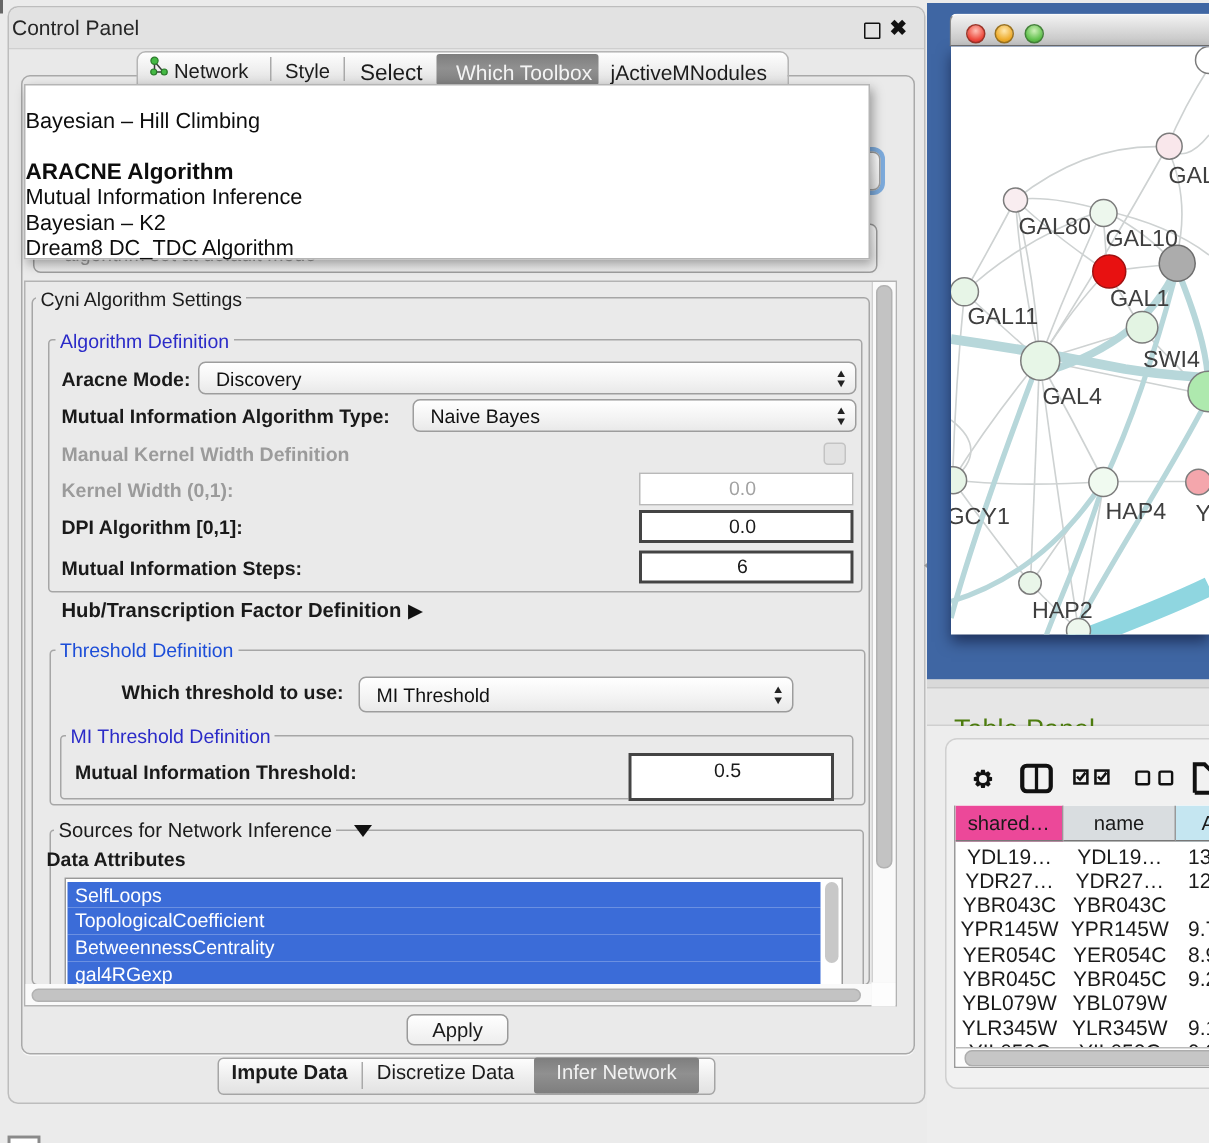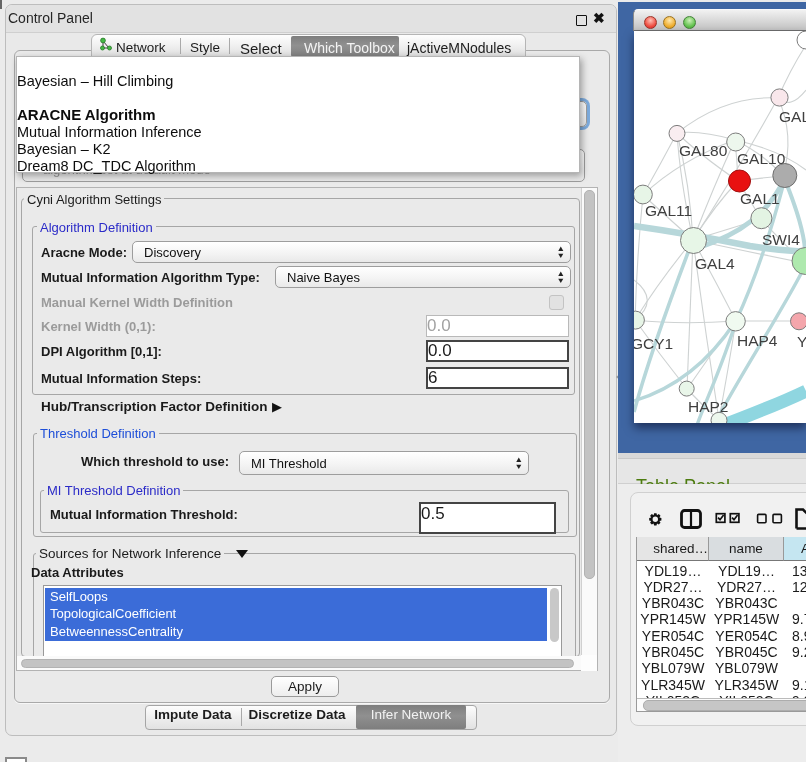--- a/index.html
+++ b/index.html
@@ -5,21 +5,21 @@
 html,body{margin:0;padding:0}
 body{width:806px;height:762px;position:relative;overflow:hidden;
   background:#ebebeb;font-family:"Liberation Sans",sans-serif;color:#1a1a1a;}
 .abs{position:absolute}
 .grp{position:absolute;border:1px solid #a6a6a6;border-radius:3px}
 .gtl{position:absolute;background:#eaeaea;padding:0 3px;font-size:13px;line-height:13px}
 .combo{position:absolute;background:linear-gradient(#ffffff,#f4f4f4 55%,#e9e9e9);
   border:1px solid #9d9d9d;border-radius:5px;font-size:13px;line-height:13px;color:#111}
 .combo .ct{position:absolute;left:11px}
 .combo .ar{position:absolute;right:6px;font-size:7.5px;line-height:7px;color:#222;transform:scaleX(1.15)}
-.fld{position:absolute;background:#fff;font-size:17px;text-align:left;padding-right:5px;box-sizing:border-box}
+.fld{position:absolute;background:#fff;font-size:13px;text-align:center;padding-right:5px;box-sizing:border-box}
 .fe{border:2px solid #444}
 .fd{border:1px solid #b9b9b9;color:#a2a2a2}
 .lbl{position:absolute;font-size:13px;font-weight:bold;color:#1a1a1a;line-height:14px;white-space:nowrap}
 .dis{color:#9b9b9b}
 .tsep{position:absolute;width:1px;background:#a9a9a9}
 .li{position:absolute;left:1px;width:497px;height:17.9px;background:#3b6cd8;color:#fff;font-size:13px;line-height:17.5px;padding-left:5px}
 </style>
 </head>
 <body>
 
@@ -103,36 +103,37 @@
 
 <div class="grp" style="left:33px;top:553px;width:541px;height:104px"></div>
 <div class="gtl" style="left:36px;top:547px;color:#1c1c1c;font-size:13.5px">Sources for Network Inference</div>
 <div class="abs" style="left:236px;top:550px;width:0;height:0;border-left:6.5px solid transparent;border-right:6.5px solid transparent;border-top:8px solid #111"></div>
 <div class="lbl" style="left:31px;top:566px">Data Attributes</div>
 
 <div class="abs" style="left:43px;top:585px;width:519px;height:73px;background:#fff;border:1px solid #999;box-sizing:border-box;overflow:hidden">
   <div class="li" style="top:1.5px">SelfLoops</div>
   <div class="li" style="top:19.4px">TopologicalCoefficient</div>
   <div class="li" style="top:37.3px">BetweennessCentrality</div>
+  <div class="li" style="top:55.2px">gal4RGexp</div>
   <div style="position:absolute;left:506px;top:2px;width:9px;height:54px;background:#c8c8c8;border-radius:5px"></div>
 </div>
 
 <div class="abs" style="left:581px;top:188px;width:16px;height:467px;background:#fafafa;border-left:1px solid #d0d0d0;box-sizing:border-box"></div>
 <div class="abs" style="left:584px;top:190px;width:9px;height:387px;background:#c3c3c3;border:1px solid #b2b2b2;border-radius:5px"></div>
 <div class="abs" style="left:17px;top:656px;width:564px;height:14px;background:#fafafa"></div>
 <div class="abs" style="left:581px;top:655px;width:16px;height:16px;background:#fdfdfd"></div>
 <div class="abs" style="left:21px;top:658.5px;width:551px;height:7.5px;background:#c3c3c3;border:1px solid #b2b2b2;border-radius:5px"></div>
 
 <div class="abs" style="left:271px;top:676px;width:68px;height:21px;background:linear-gradient(#ffffff,#ededed);border:1px solid #9a9a9a;border-radius:5px;text-align:center;font-size:13.5px;line-height:20px;box-sizing:border-box">Apply</div>
 
 <div class="abs" style="left:145px;top:704.5px;width:332px;height:25px;background:linear-gradient(#fdfdfd,#ededed 55%,#e2e2e2);border:1px solid #a5a5a5;border-radius:4px;box-sizing:border-box"></div>
 <div class="abs" style="left:356px;top:705px;width:110px;height:24px;background:linear-gradient(#7e7e7e,#909090 45%,#7e7e7e);border-radius:2px"></div>
 <div class="abs" style="left:145px;top:707px;width:96px;height:16px;text-align:center;font-size:13.5px;font-weight:bold;color:#1c1c1c">Impute Data</div>
 <div class="tsep" style="left:241px;top:708px;height:18px"></div>
-<div class="abs" style="left:241px;top:707px;width:112px;height:16px;text-align:center;font-size:13.5px;font-weight:bold;color:#1c1c1c">Discretize Data</div>
+<div class="abs" style="left:241px;top:707px;width:112px;height:16px;text-align:center;font-size:13.5px;font-weight:normal;color:#1c1c1c">Discretize Data</div>
 <div class="abs" style="left:356px;top:707px;width:110px;height:16px;text-align:center;font-size:13.5px;color:#f2f2f2">Infer Network</div>
 
 <div class="abs" style="left:4.5px;top:757px;width:18px;height:8px;border:2px solid #8a8a8a;background:#fff"></div>
 
 <div class="abs" style="left:616px;top:373px;width:0;height:0;border-top:4px solid transparent;border-bottom:4px solid transparent;border-right:5px solid #9a9a9a"></div>
 
 <div class="abs" style="left:618px;top:2px;width:188px;height:451px;background:#3f66a3"></div>
 
 <div class="abs" style="left:633px;top:9px;width:173px;height:22px;background:linear-gradient(#f2f2f2,#dcdcdc 45%,#c3c3c3);border-top:1px solid #fafafa;border-left:1px solid #8a8a8a;border-bottom:1px solid #6f6f6f;border-radius:5px 0 0 0;box-sizing:border-box"></div>
 <div class="abs" style="left:643.5px;top:15.8px;width:11px;height:11px;border-radius:50%;background:radial-gradient(circle at 50% 32%,#ffc0b5,#ee4b3e 65%,#d23);border:0.5px solid #9c3428"></div>
@@ -239,21 +240,21 @@
     <path d="M70,11.7 l2,2 3.6,-4.6" stroke-width="1.7"></path>
     <path d="M84,11.7 l2,2 3.6,-4.6" stroke-width="1.7"></path>
     <rect x="109.6" y="8.4" width="8.4" height="8.4" rx="1" stroke-width="1.6"></rect>
     <rect x="125" y="8.4" width="8.4" height="8.4" rx="1" stroke-width="1.6"></rect>
     <path d="M148.5,22.5 v-19 h6.5 l4.5,4.5 v3 M148.5,22.5 h10" stroke-width="2.6"></path>
   </g>
 </svg>
 
 <div class="abs" style="left:636px;top:537px;width:170px;height:175px;border-left:1px solid #9a9a9a;border-bottom:1px solid #9a9a9a;box-sizing:border-box;background:#fff;overflow:hidden">
 
-  <div class="abs" style="left:0;top:0;width:72px;height:24px;background:#e5e5e5;border-right:1px solid #999;border-bottom:1px solid #777;box-sizing:border-box;text-align:right;font-size:13.5px;line-height:23px">shared…</div>
+  <div class="abs" style="left:0;top:0;width:72px;height:24px;background:#ec4899;border-right:1px solid #999;border-bottom:1px solid #777;box-sizing:border-box;text-align:center;font-size:13.5px;line-height:23px">shared…</div>
   <div class="abs" style="left:72px;top:0;width:75px;height:24px;background:#d9dde0;border-right:1px solid #999;border-bottom:1px solid #777;box-sizing:border-box;text-align:center;font-size:13.5px;line-height:23px">name</div>
   <div class="abs" style="left:147px;top:0;width:60px;height:24px;background:#c5e6f1;border-bottom:1px solid #777;box-sizing:border-box;font-size:13.5px;line-height:23px;padding-left:17px">A</div>
 
   <div id="rows" class="abs" style="left:0;top:25.5px;width:170px;font-size:14px">
       <div style="position:absolute;left:0;top:0px;width:72px;height:17px;text-align:center;line-height:16px">YDL19…</div>
       <div style="position:absolute;left:72px;top:0px;width:75px;height:17px;text-align:center;line-height:16px">YDL19…</div>
       <div style="position:absolute;left:155px;top:0px;width:60px;height:17px;line-height:16px">13.</div>
       <div style="position:absolute;left:0;top:16.3px;width:72px;height:17px;text-align:center;line-height:16px">YDR27…</div>
       <div style="position:absolute;left:72px;top:16.3px;width:75px;height:17px;text-align:center;line-height:16px">YDR27…</div>
       <div style="position:absolute;left:155px;top:16.3px;width:60px;height:17px;line-height:16px">12.</div>

